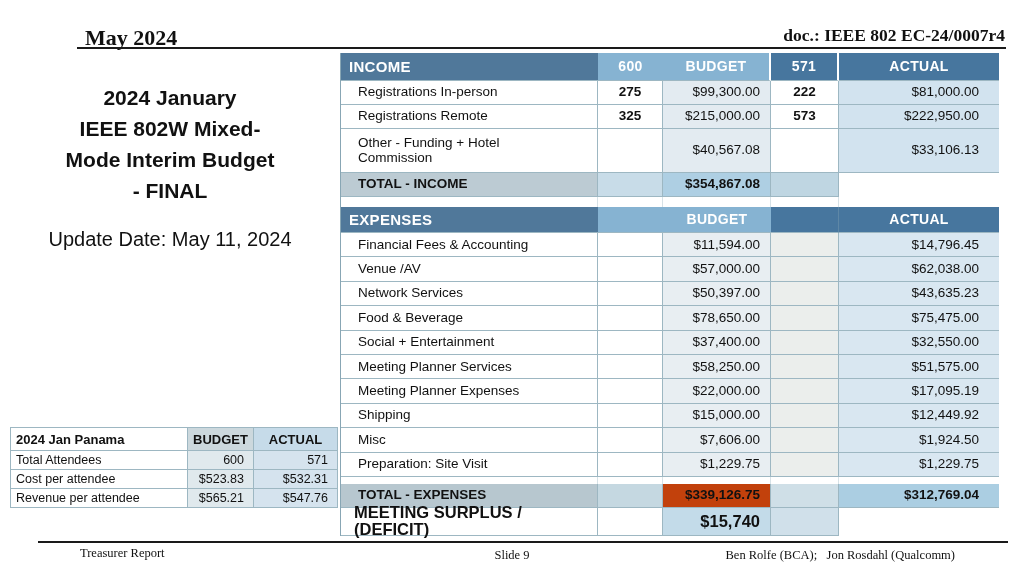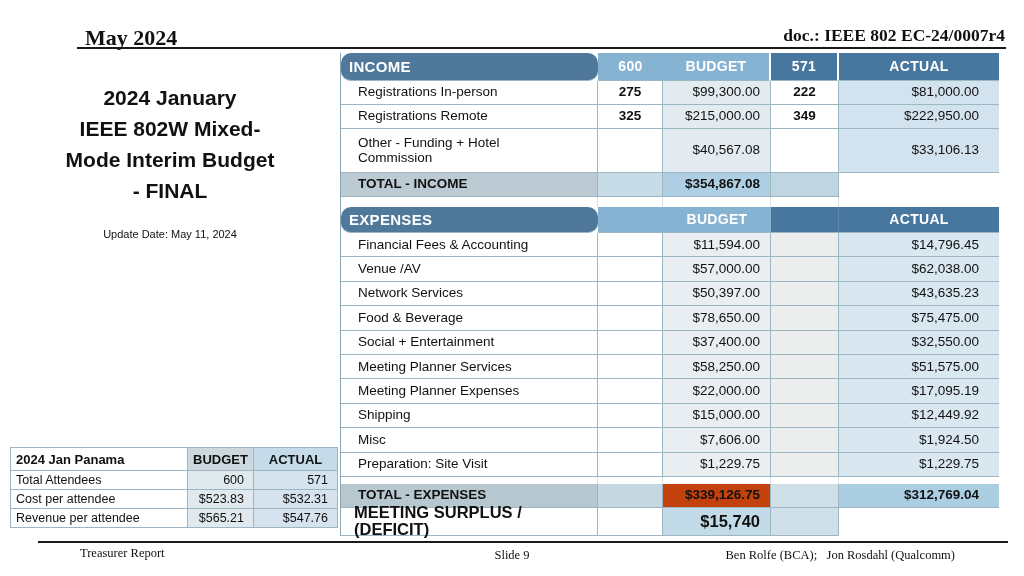--- a/index.html
+++ b/index.html
@@ -11,21 +11,21 @@
 
   
   .hdr-date{position:absolute;left:85px;top:25px;font-weight:bold;font-size:22px;}
   .hdr-doc{position:absolute;right:19px;top:25px;font-weight:bold;font-size:17.5px;}
   .hdr-line{position:absolute;left:77px;top:47px;width:929px;height:2px;background:#1a1a1a;}
 
   
   .title-block{position:absolute;left:14px;top:82px;width:312px;text-align:center;}
   .title-line{font-size:21px;font-weight:bold;line-height:31px;}
   .sub-block{margin-top:21px;font-size:16.5px;line-height:23px;}
-  .update-line{margin-top:22px;font-size:11px;}
+  .update-line{margin-top:22px;font-size:20px;}
 
   
   .t{position:absolute;left:340px;top:53px;width:658px;border-left:1px solid #88a6b4;}
   .row{display:flex;}
   .cell{
     box-sizing:border-box;border-right:1px solid #9db7c2;border-bottom:1px solid #9db7c2;
     display:flex;align-items:center;font-size:13.5px;line-height:1.05;
   }
   .c0{width:257px;padding-left:17px;}
   .c1{width:65px;justify-content:center;}
@@ -37,21 +37,21 @@
   .rh-ih{height:28px;}   
   .rh-r{height:24px;}    
   .rh-tall{height:44px;} 
   .rh-gap{height:10px;}
   .rh-eh{height:26px;}   
   .rh-e{height:24.4px;}  
   .rh-gap2{height:7px;}
   .rh-sur{height:28px;}  
   
   .hc{color:#fff;font-weight:bold;font-size:14px;letter-spacing:.3px;border-bottom:1px solid #9db7c2;}
-  .bg-slate{background:#50789a;border-radius:10px;}
+  .bg-slate{background:#50789a;}
   .bg-light{background:#86b3d2;}
   .bg-dark{background:#47769e;}
   .sec-label{padding-left:8px;font-size:15px;justify-content:flex-start;}
   .wgap{border-right:2px solid #ffffff;}
   .nogap{border-right:none;}
   .dkline{border-right:1px solid #5e87a6;}
   
   .i-bud{background:#e3ebf1;}
   .i-act{background:#d2e3ef;}
   .e-bud{background:#e8eef2;}
@@ -61,21 +61,21 @@
   .ti-l{background:#bccbd3;}  .ti-1{background:#c8dce8;} .ti-b{background:#aecfe3;}
   .ti-3{background:#bfd6e2;}  .ti-a{background:#8fbbd8;margin-top:48px;}
   .te-l{background:#b7c7cf;text-align:center;}  .te-1{background:#c5d8e1;} .te-b{background:#c2410c;padding-left:12px;}
   .te-3{background:#cfdfe7;}  .te-a{background:#abcee2;}
   .sur-b{background:#c3dbe9;} .sur-3{background:#d0e0ea;} .sur-a{background:#b4d1e3;}
   .sur-txt{font-size:16.5px;font-weight:bold;}
   .sur-lbl{padding-left:13px;}
   .gapcell{border-right:1px solid #d7e2e7;border-bottom:none;background:#fff;}
 
   
-  .st{position:absolute;left:10px;top:447px;width:327px;border-left:1px solid #9db7c2;border-top:1px solid #9db7c2;text-align:center;}
+  .st{position:absolute;left:10px;top:427px;width:327px;border-left:1px solid #9db7c2;border-top:1px solid #9db7c2;text-align:center;}
   .scell{
     box-sizing:border-box;border-right:1px solid #9db7c2;border-bottom:1px solid #9db7c2;
     display:flex;align-items:center;font-size:12.5px;
   }
   .s0{width:177px;padding-left:5px;}
   .s1{width:66px;justify-content:flex-end;padding-right:9px;}
   .s2{width:84px;justify-content:flex-end;padding-right:9px;}
   .sh{font-weight:bold;font-size:13px;color:#111;}
   .sh1{background:#ccd8dd;justify-content:center;padding-right:0;}
   .sh2{background:#c6dbe9;justify-content:center;padding-right:0;}
@@ -119,21 +119,21 @@
     <div class="cell c0">Registrations In-person</div>
     <div class="cell c1 b">275</div>
     <div class="cell c2 i-bud">$99,300.00</div>
     <div class="cell c3 b">222</div>
     <div class="cell c4 i-act">$81,000.00</div>
   </div>
   <div class="row rh-r">
     <div class="cell c0">Registrations Remote</div>
     <div class="cell c1 b">325</div>
     <div class="cell c2 i-bud">$215,000.00</div>
-    <div class="cell c3 b">349</div>
+    <div class="cell c3 b">573</div>
     <div class="cell c4 i-act">$222,950.00</div>
   </div>
   <div class="row rh-tall">
     <div class="cell c0" style="padding-right:55px;">Other - Funding + Hotel Commission</div>
     <div class="cell c1"></div>
     <div class="cell c2 i-bud">$40,567.08</div>
     <div class="cell c3"></div>
     <div class="cell c4 i-act">$33,106.13</div>
   </div>
 

